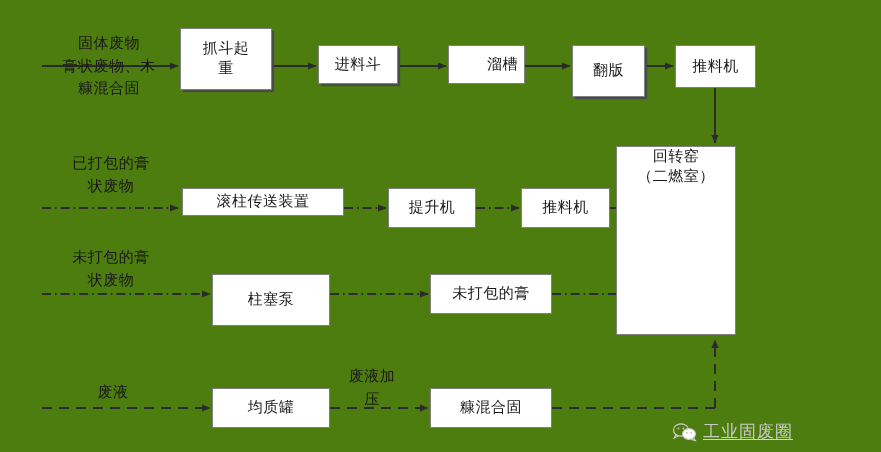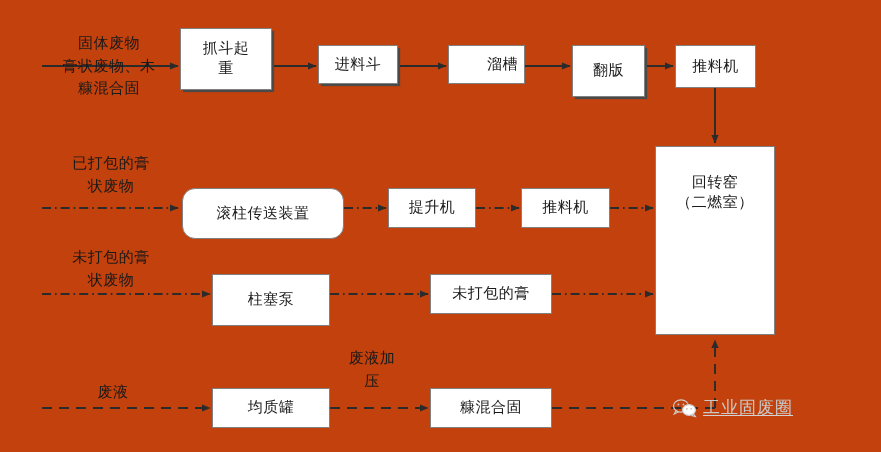--- a/index.html
+++ b/index.html
@@ -4,21 +4,21 @@
 <style>
   html, body {
     margin: 0;
     padding: 0;
     background: #ffffff;
   }
   #canvas {
     position: relative;
     width: 881px;
     height: 452px;
-    background: #c2410c;
+    background: #4d7c0f;
     font-family: "DejaVu Sans", "Liberation Sans", sans-serif;
     overflow: hidden;
   }
   svg#wires {
     position: absolute;
     left: 0;
     top: 0;
     width: 881px;
     height: 452px;
     pointer-events: none;
@@ -108,50 +108,50 @@
 重</div>
 
   <div class="node shadow" style="left:318px; top:45px; width:80px; height:39px;">进料斗</div>
 
   <div class="node" style="left:448px; top:45px; width:77px; height:39px;padding-left:32px;">溜槽</div>
 
   <div class="node shadow" style="left:572px; top:45px; width:73px; height:52px;">翻版</div>
 
   <div class="node" style="left:675px; top:45px; width:81px; height:43px;">推料机</div>
 
-  <div class="node" style="left:655px; top:146px; width:120px; height:189px;
-              align-items:flex-start; padding-top:26px;">回转窑
+  <div class="node" style="left:616px; top:146px; width:120px; height:189px;
+              align-items:flex-start; ">回转窑
 （二燃室）</div>
 
   <div class="label" style="left:48px; top:152px; width:126px;">已打包的膏
 状废物</div>
 
-  <div class="node" style="left:182px; top:188px; width:162px; height:51px;border-radius:13px;">滚柱传送装置</div>
+  <div class="node" style="left:182px; top:188px; width:162px; height:28px;">滚柱传送装置</div>
 
   <div class="node" style="left:388px; top:188px; width:88px; height:40px;">提升机</div>
 
   <div class="node" style="left:521px; top:188px; width:89px; height:40px;">推料机</div>
 
   <div class="label" style="left:48px; top:246px; width:126px;">未打包的膏
 状废物</div>
 
   <div class="node" style="left:212px; top:274px; width:118px; height:52px;">柱塞泵</div>
 
   <div class="node" style="left:430px; top:274px; width:122px; height:40px;">未打包的膏</div>
 
   <div class="label" style="left:78px; top:381px; width:70px;">废液</div>
 
-  <div class="label" style="left:336px; top:347px; width:72px;text-align:center;">废液加
+  <div class="label" style="left:336px; top:365px; width:72px;text-align:center;">废液加
 压</div>
 
   <div class="node" style="left:212px; top:388px; width:118px; height:40px;">均质罐</div>
 
   <div class="node" style="left:430px; top:388px; width:122px; height:40px;">糠混合固</div>
 
-  <div class="watermark" style="left:672px; top:396px;">
+  <div class="watermark" style="left:672px; top:420px;">
     <span style="display:inline-block;width:26px;height:20px;position:relative;">
       <svg viewBox="0 0 26 20" width="26" height="20" xmlns="http://www.w3.org/2000/svg">
         <ellipse cx="9" cy="8" rx="7.5" ry="6.2" fill="none" stroke="#cfcfcf" stroke-width="1.2"></ellipse>
         <path d="M4 12.5 L2.2 16 L6 14.2 Z" fill="none" stroke="#cfcfcf" stroke-width="1.1"></path>
         <circle cx="6.4" cy="6.4" r="1" fill="#bdbdbd"></circle>
         <circle cx="11.4" cy="6.4" r="1" fill="#bdbdbd"></circle>
         <ellipse cx="17" cy="12" rx="6.4" ry="5.3" fill="#ffffff" stroke="#cfcfcf" stroke-width="1.2"></ellipse>
         <path d="M21.5 15.8 L23.4 18.6 L20 17.6 Z" fill="none" stroke="#cfcfcf" stroke-width="1.1"></path>
         <circle cx="14.9" cy="10.8" r="0.9" fill="#bdbdbd"></circle>
         <circle cx="19.2" cy="10.8" r="0.9" fill="#bdbdbd"></circle>

